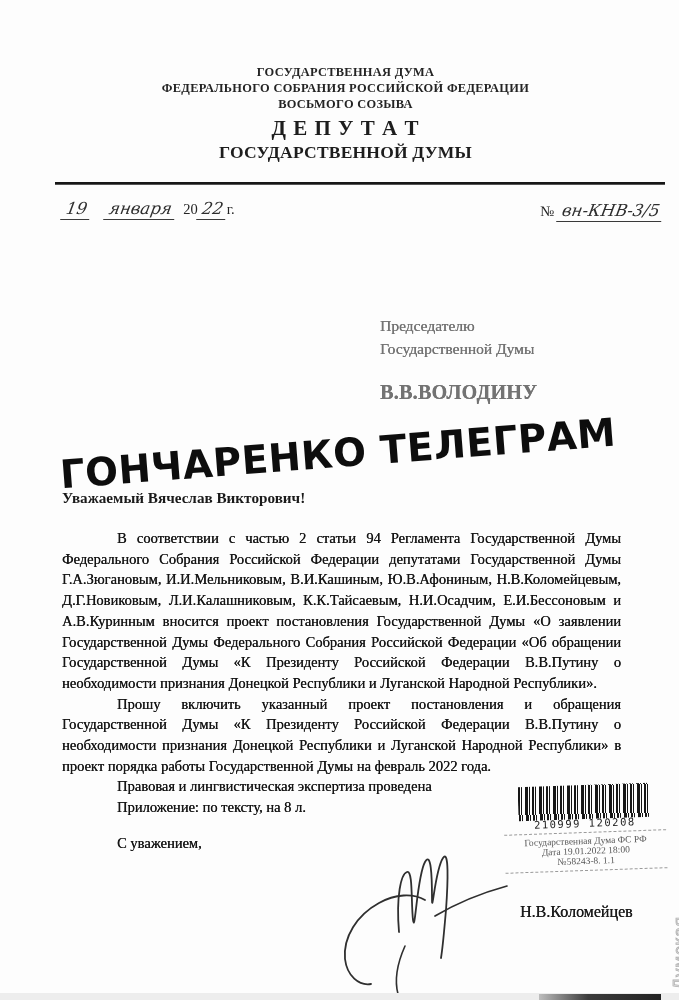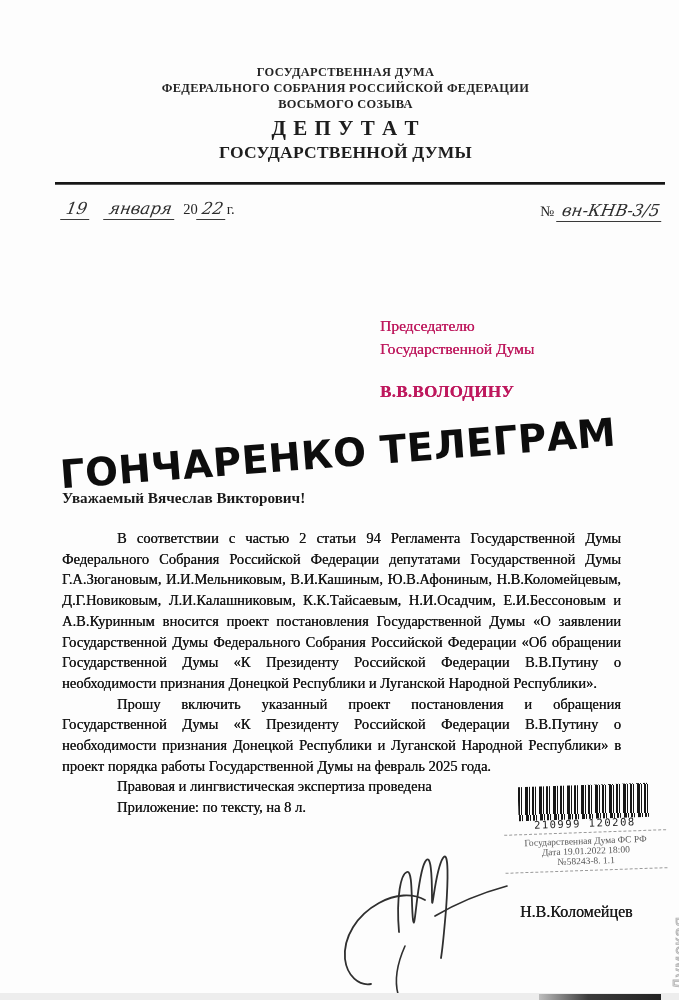--- a/index.html
+++ b/index.html
@@ -19,22 +19,22 @@
         background:linear-gradient(#161616 0 55%, #555 55% 100%);}
   
   .dateline{position:absolute;top:199px;left:62px;font-size:15px;color:#242424;}
   .numline{position:absolute;top:201px;right:28px;font-size:15px;color:#242424;}
   .hw{font-family:"DejaVu Serif", serif;font-style:italic;display:inline-block;
       transform:skewX(-10deg);font-size:16.5px;color:#2e2e2e;}
   .u{border-bottom:1.2px solid #3a3a3a;padding:0 4px 1px 4px;}
   .pr{font-size:14.5px;color:#242424;}
   .dateline .month{margin:0 4px 0 10px;}
   
-  .addressee{position:absolute;top:315px;left:380px;font-size:15.5px;line-height:22.5px;color:#be185d;text-shadow:.2px 0 0 currentColor;}
-  .volodin{font-weight:bold;font-size:17px;margin-top:21px;letter-spacing:.3px;}
+  .addressee{position:absolute;top:315px;left:380px;font-size:15.5px;line-height:22.5px;color:#737373;text-shadow:.2px 0 0 currentColor;}
+  .volodin{font-weight:bold;font-size:20px;margin-top:21px;letter-spacing:.3px;}
   
   .overlay{
     position:absolute;top:431px;left:38px;width:600px;text-align:center;
     font-family:"DejaVu Sans", sans-serif;font-weight:bold;font-size:39px;
     letter-spacing:.5px;color:#0d0d0d;white-space:nowrap;
     transform:rotate(-4.4deg) scaleX(.99);transform-origin:center;
   }
   
   .salutation{position:absolute;top:489px;left:62px;width:560px;text-align:left;
     font-weight:bold;font-size:15.2px;color:#1a1a1a;}
@@ -102,23 +102,24 @@
     <div>Государственной Думы</div>
     <div class="volodin">В.В.ВОЛОДИНУ</div>
   </div>
 
   <div class="overlay">ГОНЧАРЕНКО ТЕЛЕГРАМ</div>
 
   <div class="salutation">Уважаемый Вячеслав Викторович!</div>
 
   <div class="bodytext">
     <p>В соответствии с частью 2 статьи 94 Регламента Государственной Думы Федерального Собрания Российской Федерации депутатами Государственной Думы Г.А.Зюгановым, И.И.Мельниковым, В.И.Кашиным, Ю.В.Афониным, Н.В.Коломейцевым, Д.Г.Новиковым, Л.И.Калашниковым, К.К.Тайсаевым, Н.И.Осадчим, Е.И.Бессоновым и А.В.Куринным вносится проект постановления Государственной Думы «О заявлении Государственной Думы Федерального Собрания Российской Федерации «Об обращении Государственной Думы «К Президенту Российской Федерации В.В.Путину о необходимости признания Донецкой Республики и Луганской Народной Республики».</p>
-    <p>Прошу включить указанный проект постановления и обращения Государственной Думы «К Президенту Российской Федерации В.В.Путину о необходимости признания Донецкой Республики и Луганской Народной Республики» в проект порядка работы Государственной Думы на февраль 2025 года.</p>
+    <p>Прошу включить указанный проект постановления и обращения Государственной Думы «К Президенту Российской Федерации В.В.Путину о необходимости признания Донецкой Республики и Луганской Народной Республики» в проект порядка работы Государственной Думы на февраль 2022 года.</p>
     <p class="plain">Правовая и лингвистическая экспертиза проведена</p>
     <p class="plain">Приложение: по тексту, на 8 л.</p>
+    <p class="plain regards">С уважением,</p>
   </div>
 
   <div class="stamp">
     <div class="barcode"></div>
     <div class="barcode-digits">210999 120208</div>
     <div class="stamp-org">Государственная Дума ФС РФ</div>
     <div class="stamp-date">Дата 19.01.2022 18:00</div>
     <div class="stamp-num">№58243-8.  1.1</div>
   </div>
 

